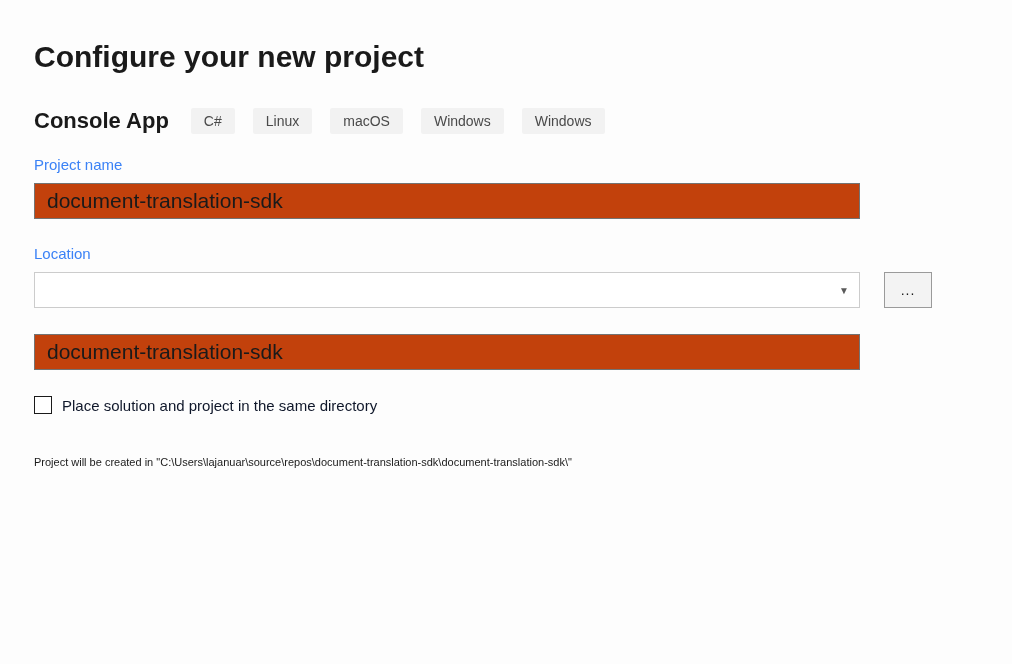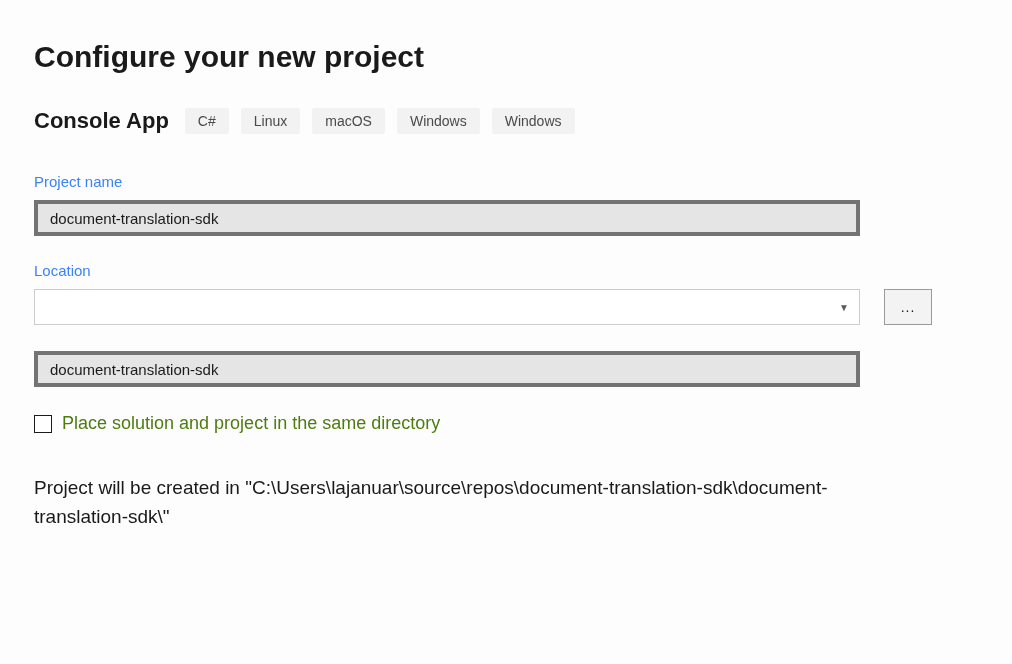--- a/index.html
+++ b/index.html
@@ -17,22 +17,22 @@
     }
     .page-title {
       font-size: 30px;
       font-weight: 600;
       margin-bottom: 34px;
       color: #1a1a1a;
     }
     .template-row {
       display: flex;
       align-items: center;
-      gap: 12px;
-      margin-bottom: 39px;
+      gap: 18px;
+      margin-bottom: 22px;
     }
     .template-name {
       font-size: 22px;
       font-weight: 600;
       color: #1a1a1a;
       margin-right: 4px;
     }
     .tag {
       background: #f2f2f2;
       color: #4a4a4a;
@@ -47,26 +47,26 @@
       font-size: 15px;
       color: #3b82f6;
       margin-bottom: 10px;
       display: flex;
       align-items: center;
       gap: 6px;
     }
     .text-input {
       width: 826px;
       height: 36px;
-      border: 4px solid #737373;
+      border: 1px solid #737373;
       padding: 0 12px;
-      font-size: 15px;
+      font-size: 21px;
       font-family: inherit;
       color: #1a1a1a;
-      background: #e5e5e5;
+      background: #c2410c;
     }
     .location-row {
       display: flex;
       align-items: center;
       gap: 24px;
     }
     .dropdown {
       width: 826px;
       height: 36px;
       border: 1px solid #cccccc;
@@ -110,25 +110,25 @@
       margin-bottom: 40px;
     }
     .checkbox {
       width: 18px;
       height: 18px;
       border: 1.5px solid #1a1a1a;
       background: #ffffff;
       cursor: pointer;
     }
     .checkbox-label {
-      font-size: 18px;
-      color: #4d7c0f;
+      font-size: 15px;
+      color: #0f172a;
     }
     .path-info {
-      font-size: 19px;
+      font-size: 11px;
       color: #1a1a1a;
       line-height: 1.5;
       max-width: 826px;
     }
   </style>
 </head>
 <body>
 
 <h1 class="page-title">Configure your new project</h1>
 

